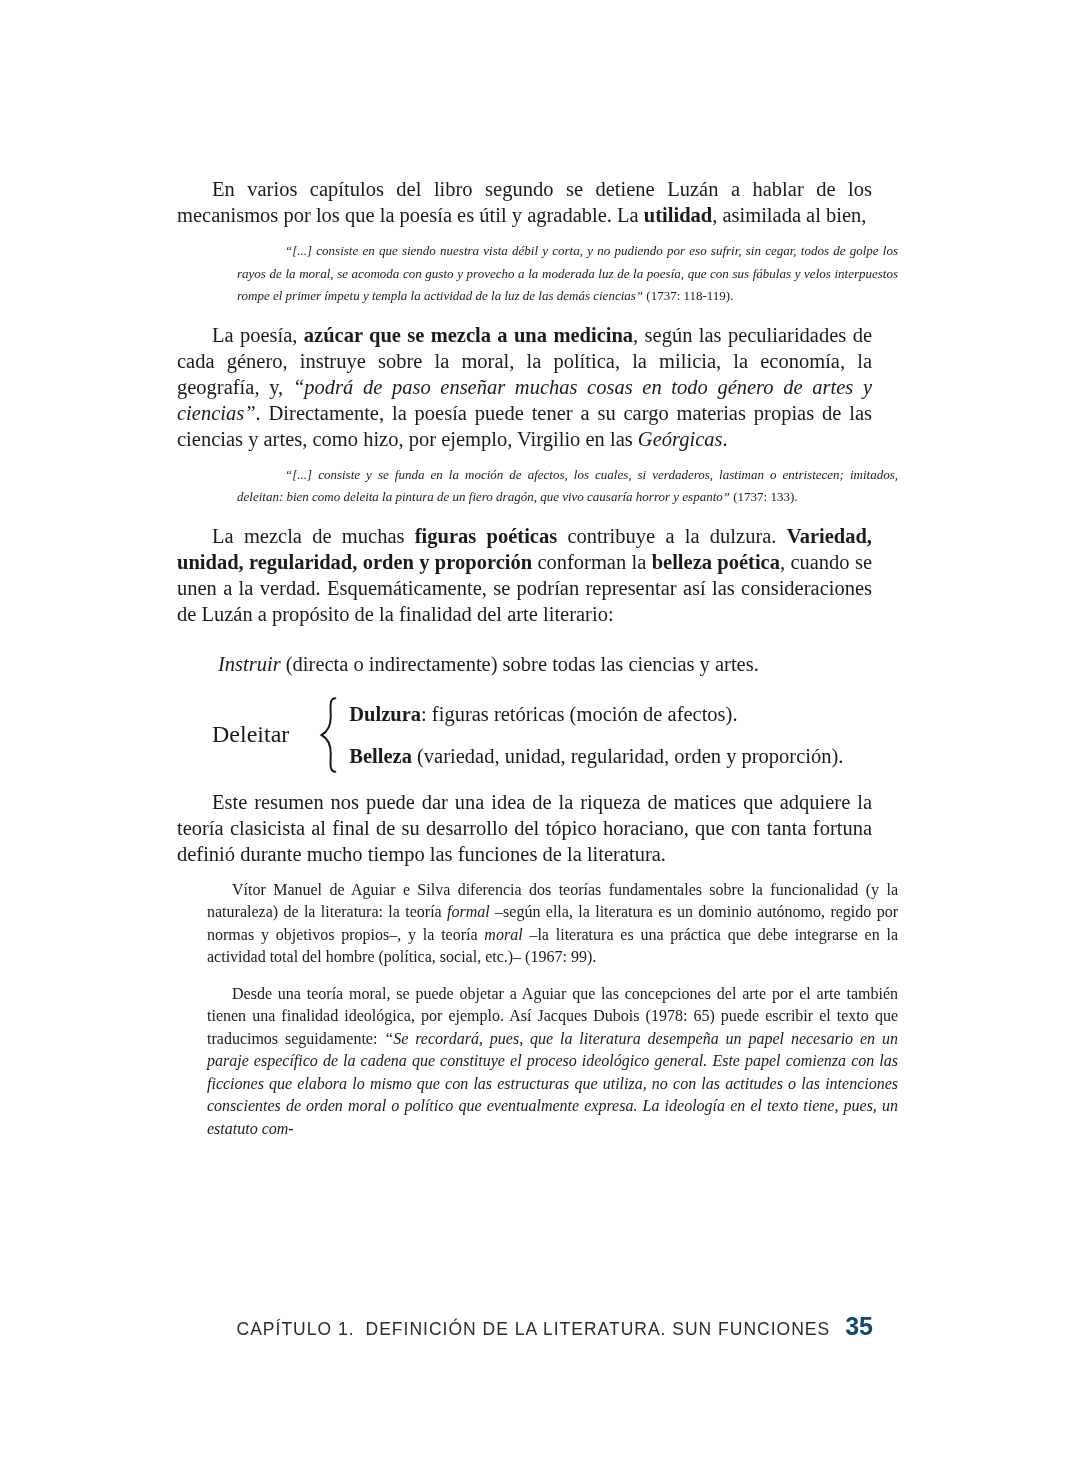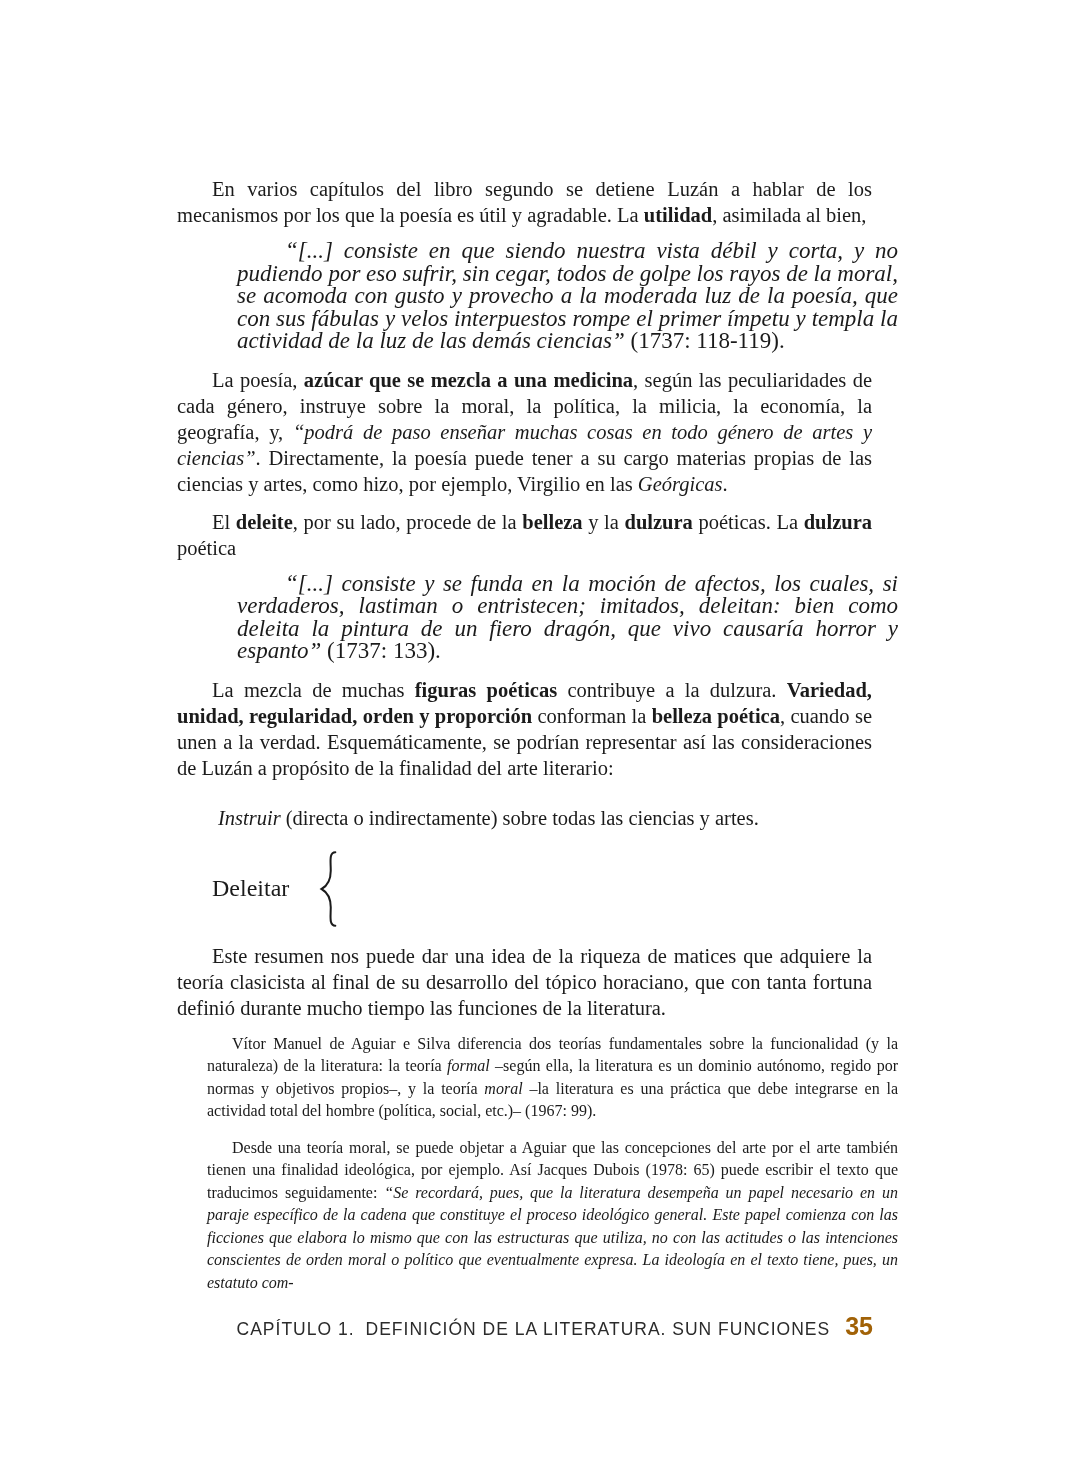--- a/index.html
+++ b/index.html
@@ -24,21 +24,21 @@
   }
   .para {
     font-size: 20.5px;
     line-height: 26px;
     text-align: justify;
     text-indent: 35px;
     padding-right: 26px;
     margin: 0 0 12px 0;
   }
   .quote {
-    font-size: 23px;
+    font-size: 13px;
     line-height: 22.5px;
     text-align: justify;
     text-indent: 48px;
     margin: 0 0 14px 60px;
   }
   .note {
     font-size: 16px;
     line-height: 22.5px;
     text-align: justify;
     text-indent: 25px;
@@ -96,50 +96,53 @@
     letter-spacing: 1px;
     margin-right: 11px;
   }
   .footer .title {
     font-size: 17.5px;
     letter-spacing: 1px;
   }
   .footer .pagenum {
     font-size: 25px;
     font-weight: bold;
-    color: #a16207;
+    color: #0c4a6e;
     margin-left: 15px;
     letter-spacing: 0;
   }
 </style>
 </head>
 <body>
 
 <div class="page">
   <main class="content">
 
     <p class="para"><span>En varios capítulos del libro segundo se detiene Luzán a hablar de los mecanismos por los que la poesía es útil y agradable. La </span><span class="s-b">utilidad</span><span>, asimilada al bien,</span></p>
 
     <blockquote class="quote"><span class="s-i">“[...] consiste en que siendo nuestra vista débil y corta, y no pudiendo por eso sufrir, sin cegar, todos de golpe los rayos de la moral, se acomoda con gusto y provecho a la moderada luz de la poesía, que con sus fábulas y velos interpuestos rompe el primer ímpetu y templa la actividad de la luz de las demás ciencias”</span><span> (1737: 118-119).</span></blockquote>
 
     <p class="para"><span>La poesía, </span><span class="s-b">azúcar que se mezcla a una medicina</span><span>, según las peculiaridades de cada género, instruye sobre la moral, la política, la milicia, la economía, la geografía, y, </span><span class="s-i">“podrá de paso enseñar muchas cosas en todo género de artes y ciencias”</span><span>. Directamente, la poesía puede tener a su cargo materias propias de las ciencias y artes, como hizo, por ejemplo, Virgilio en las </span><span class="s-i">Geórgicas</span><span>.</span></p>
 
-    <p class="para"><span>El </span><span class="s-b">deleite</span><span>, por su lado, procede de la </span><span class="s-b">belleza</span><span> y la </span><span class="s-b">dulzura</span><span> poéticas. La </span><span class="s-b">dulzura</span><span> poética</span></p>
 
     <blockquote class="quote"><span class="s-i">“[...] consiste y se funda en la moción de afectos, los cuales, si verdaderos, lastiman o entristecen; imitados, deleitan: bien como deleita la pintura de un fiero dragón, que vivo causaría horror y espanto”</span><span> (1737: 133).</span></blockquote>
 
     <p class="para"><span>La mezcla de muchas </span><span class="s-b">figuras poéticas</span><span> contribuye a la dulzura. </span><span class="s-b">Variedad, unidad, regularidad, orden y proporción</span><span> conforman la </span><span class="s-b">belleza poética</span><span>, cuando se unen a la verdad. Esquemáticamente, se podrían representar así las consideraciones de Luzán a propósito de la finalidad del arte literario:</span></p>
 
     <div class="scheme">
       <p class="scheme-instruir"><span class="s-i">Instruir</span><span> (directa o indirectamente) sobre todas las ciencias y artes.</span></p>
       <div class="scheme-row">
         <span class="deleitar-label">Deleitar</span>
         <svg class="brace" width="22" height="80" viewBox="0 0 24 84" aria-hidden="true">
           <path d="M20 2 C13 2 15 12 15 22 C15 32 12 38 5 42 C12 46 15 52 15 62 C15 72 13 82 20 82" fill="none" stroke="#1b1b1b" stroke-width="2.2" stroke-linecap="round"></path>
         </svg>
+        <div class="scheme-items">
+          <p class="scheme-item"><span class="s-b">Dulzura</span><span>: figuras retóricas (moción de afectos).</span></p>
+          <p class="scheme-item"><span class="s-b">Belleza</span><span> (variedad, unidad, regularidad, orden y proporción).</span></p>
+        </div>
       </div>
     </div>
 
     <p class="para para-after-scheme"><span>Este resumen nos puede dar una idea de la riqueza de matices que adquiere la teoría clasicista al final de su desarrollo del tópico horaciano, que con tanta fortuna definió durante mucho tiempo las funciones de la literatura.</span></p>
 
     <p class="note"><span>Vítor Manuel de Aguiar e Silva diferencia dos teorías fundamentales sobre la funcionalidad (y la naturaleza) de la literatura: la teoría </span><span class="s-i">formal</span><span> –según ella, la literatura es un dominio autónomo, regido por normas y objetivos propios–, y la teoría </span><span class="s-i">moral</span><span> –la literatura es una práctica que debe integrarse en la actividad total del hombre (política, social, etc.)– (1967: 99).</span></p>
 
     <p class="note"><span>Desde una teoría moral, se puede objetar a Aguiar que las concepciones del arte por el arte también tienen una finalidad ideológica, por ejemplo. Así Jacques Dubois (1978: 65) puede escribir el texto que traducimos seguidamente: </span><span class="s-i">“Se recordará, pues, que la literatura desempeña un papel necesario en un paraje específico de la cadena que constituye el proceso ideológico general. Este papel comienza con las ficciones que elabora lo mismo que con las estructuras que utiliza, no con las actitudes o las intenciones conscientes de orden moral o político que eventualmente expresa. La ideología en el texto tiene, pues, un estatuto com-</span></p>
 
   </main>

